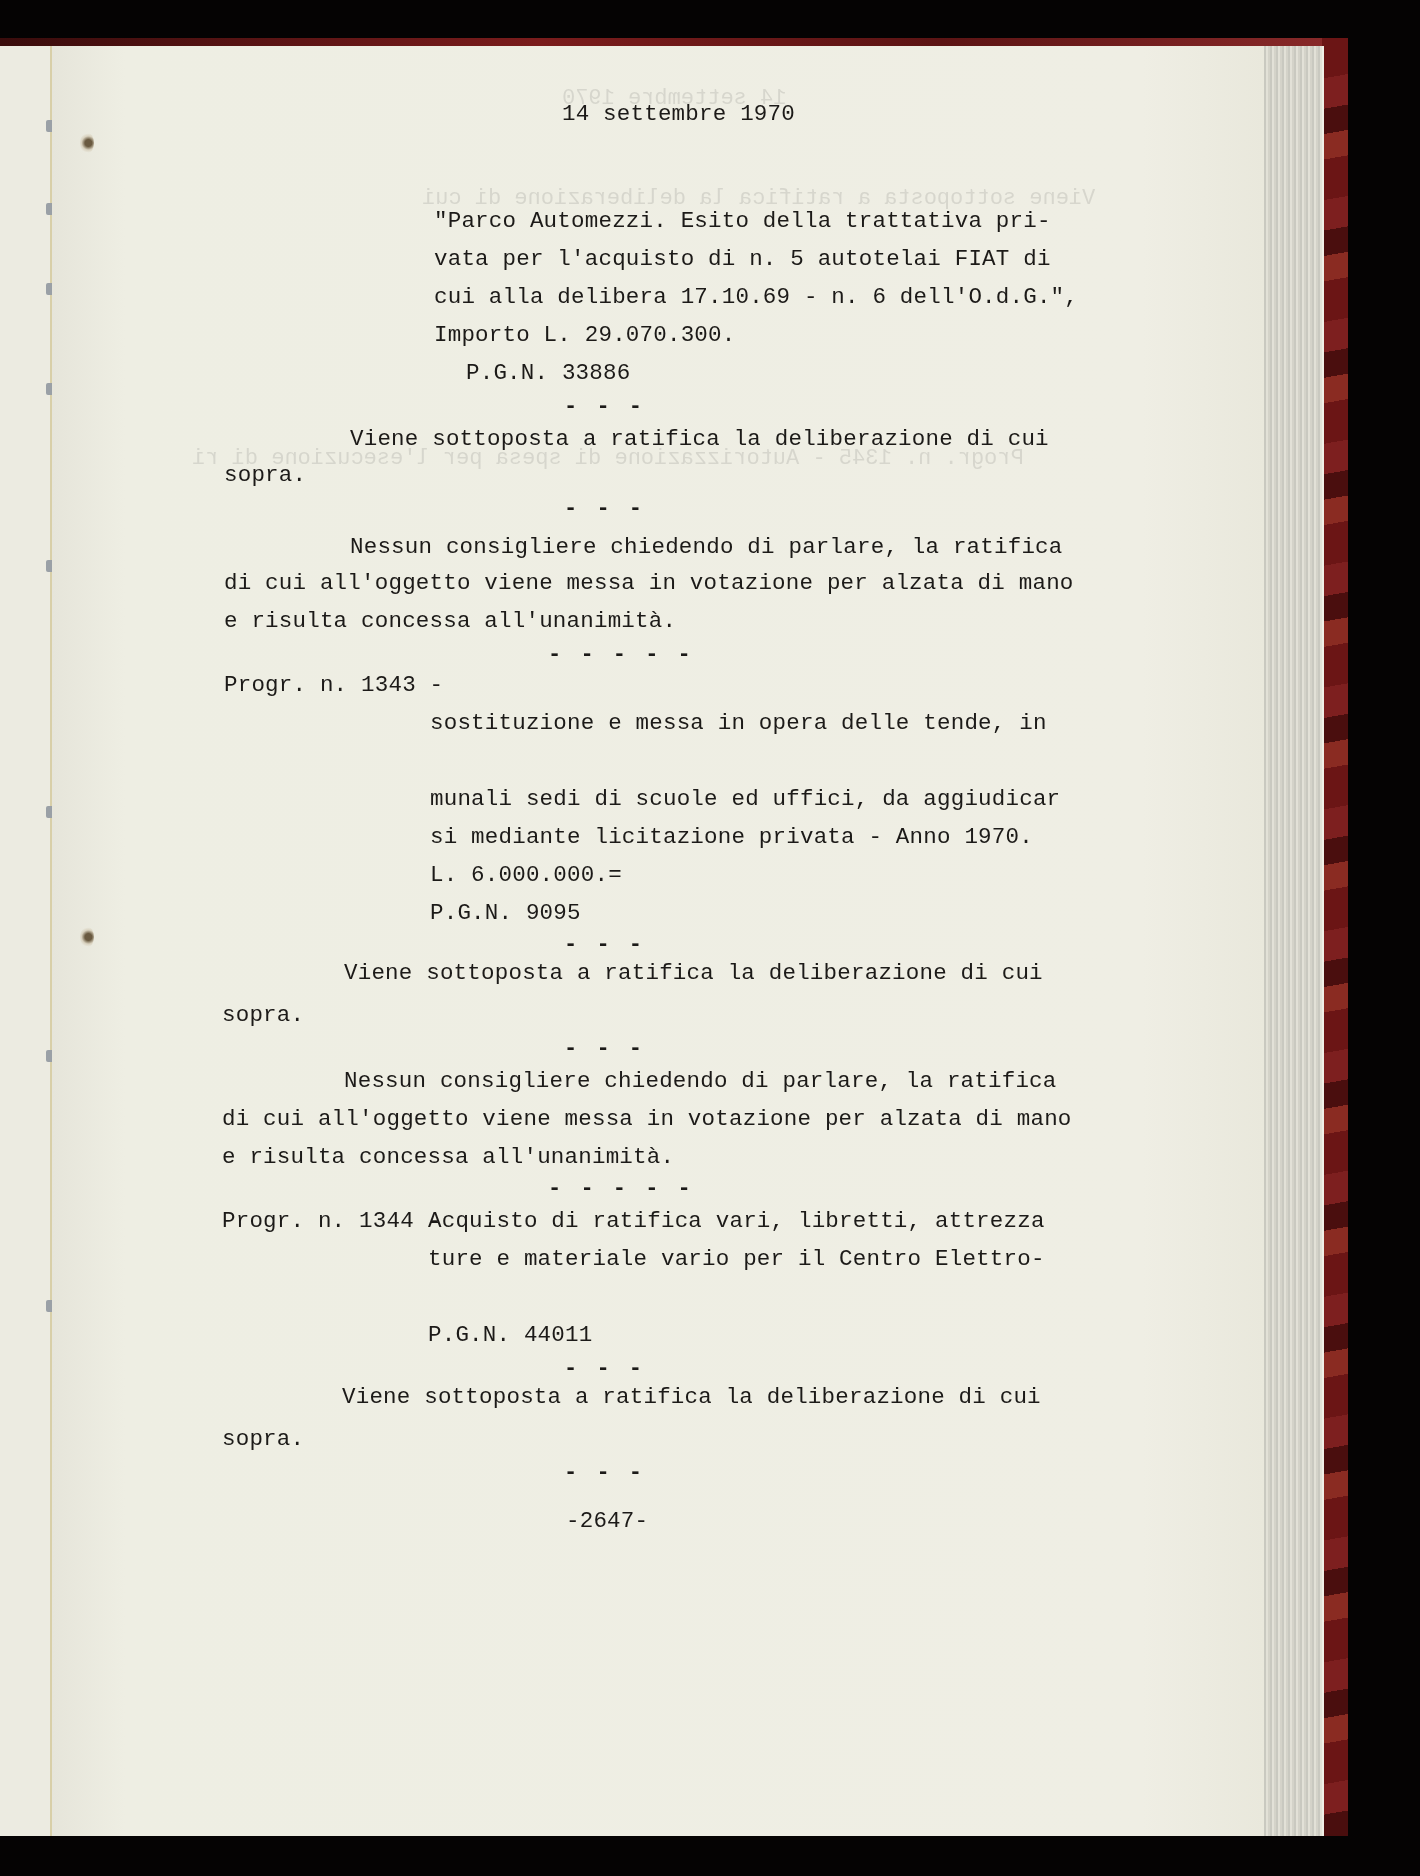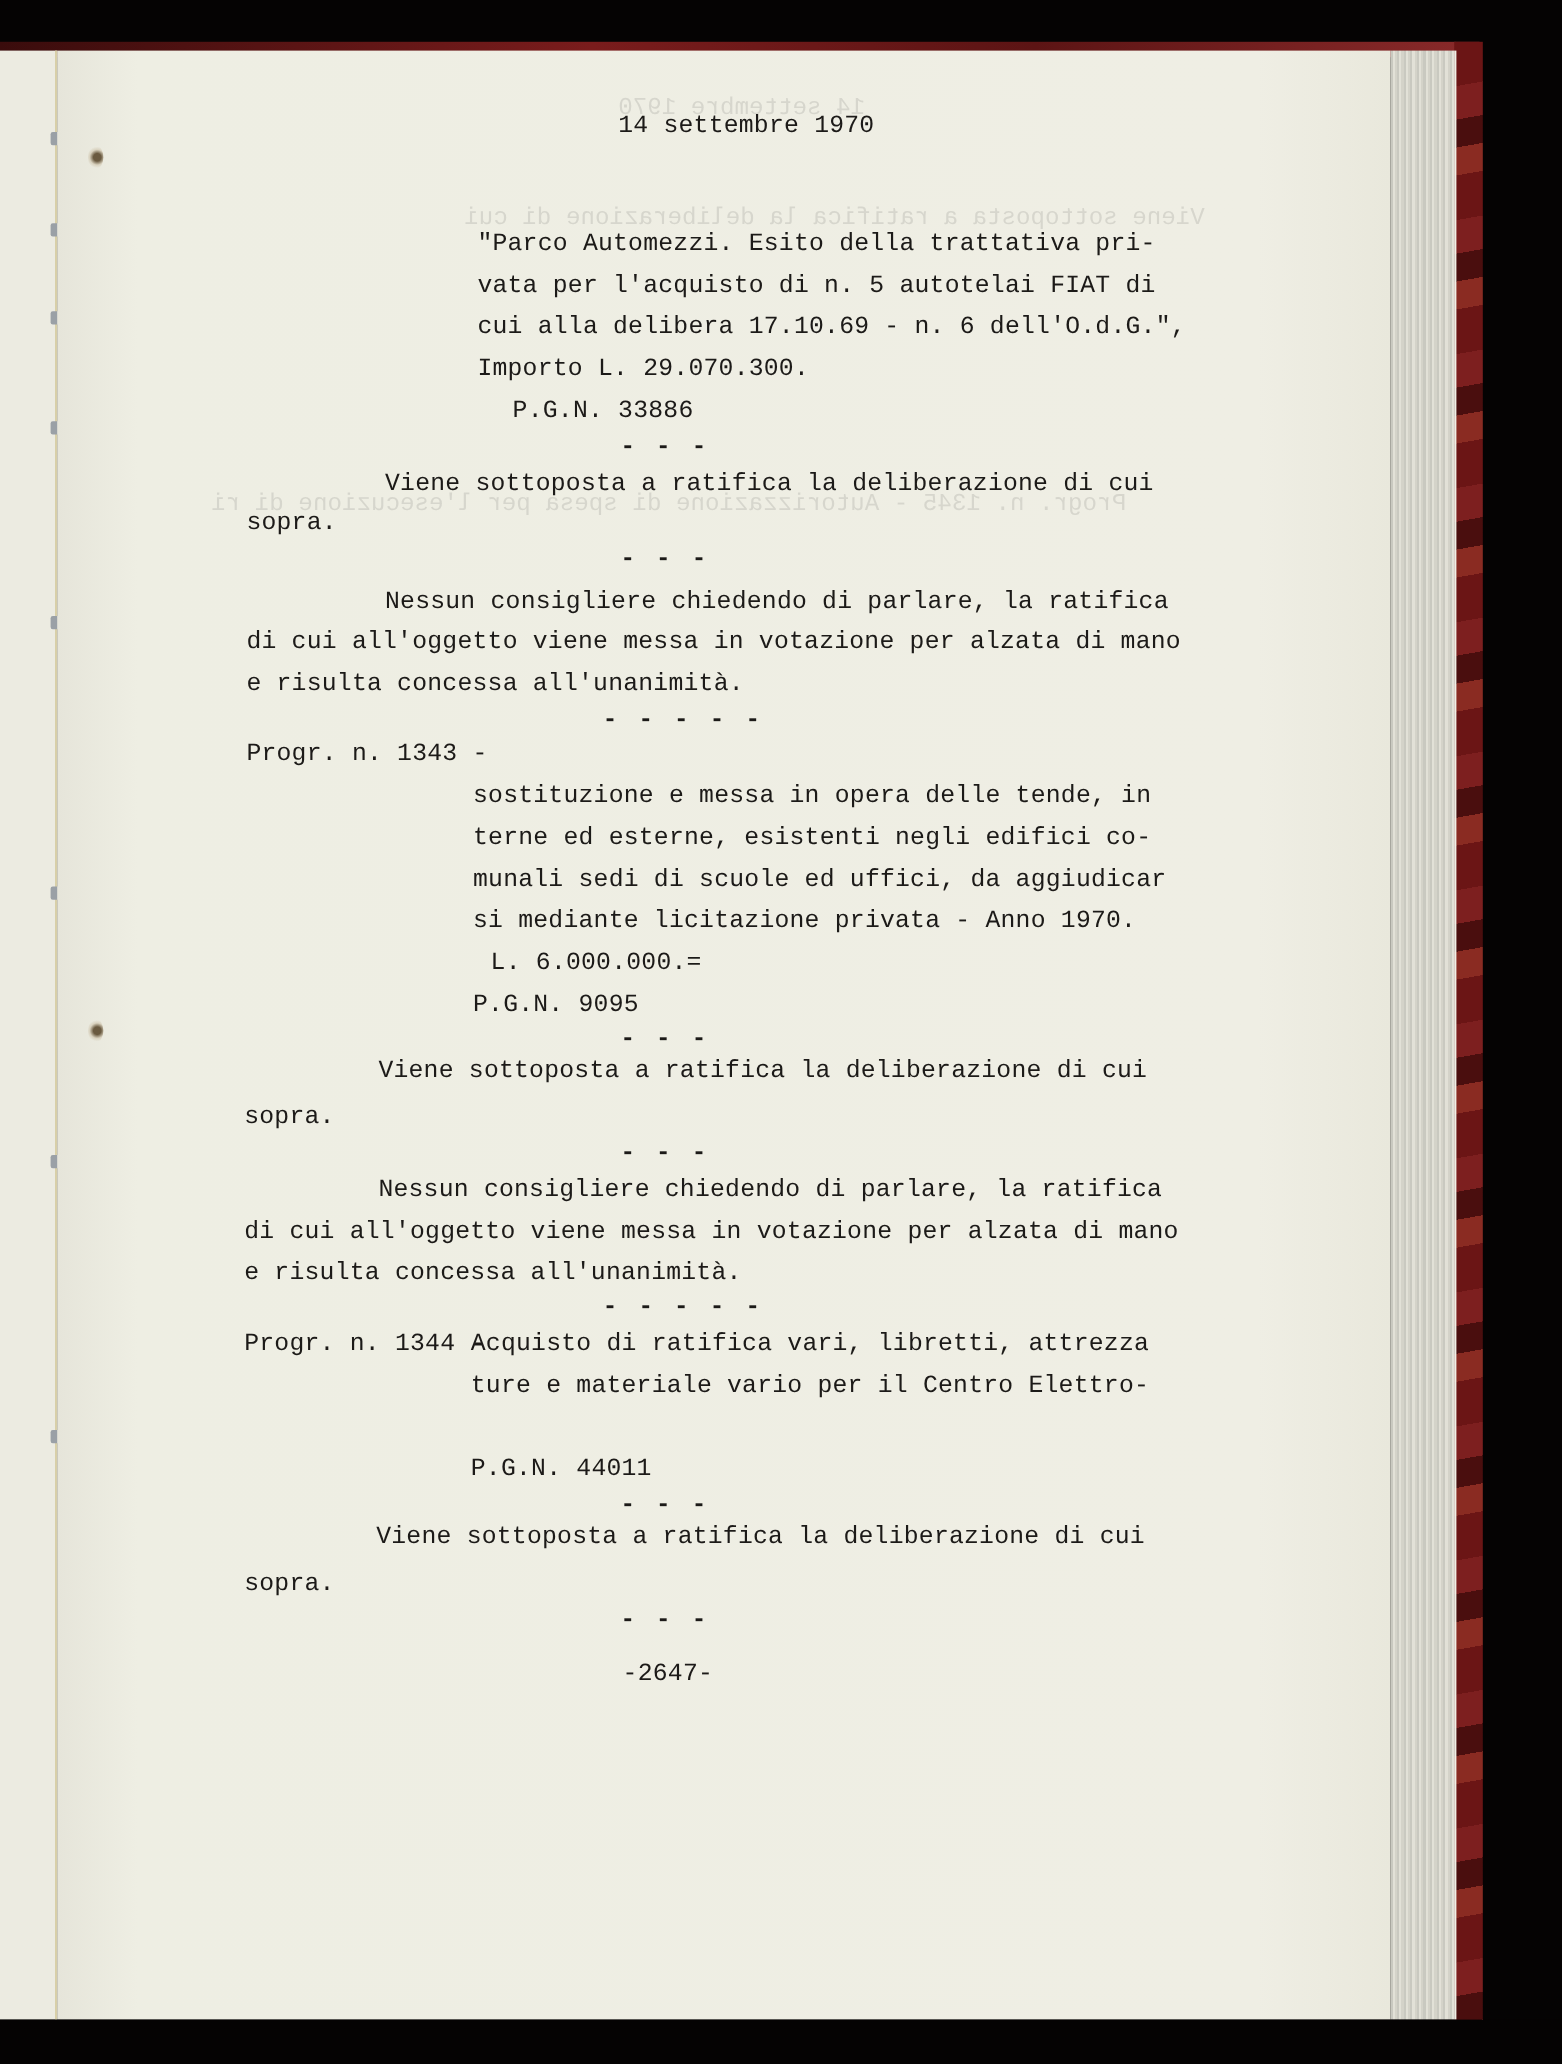--- a/index.html
+++ b/index.html
@@ -90,24 +90,23 @@
   <div class="sep" style="left:512px; top:450px;">- - -</div>
 
   <div class="line" style="left:298px; top:488px;">Nessun consigliere chiedendo di parlare, la ratifica</div>
   <div class="line" style="left:172px; top:524px;">di cui all'oggetto viene messa in votazione per alzata di mano</div>
   <div class="line" style="left:172px; top:562px;">e risulta concessa all'unanimità.</div>
 
   <div class="sep" style="left:496px; top:596px;">- - - - -</div>
 
   <div class="line" style="left:172px; top:626px;">Progr. n. 1343 -</div>
   <div class="line" style="left:378px; top:664px;">sostituzione e messa in opera delle tende, in</div>
-  <div class="line" style="left:378px; top:702px;">terne ed esterne, esistenti negli edifici co-</div>
   <div class="line" style="left:378px; top:740px;">munali sedi di scuole ed uffici, da aggiudicar</div>
   <div class="line" style="left:378px; top:778px;">si mediante licitazione privata - Anno 1970.</div>
-  <div class="line" style="left:394px; top:816px;text-align:center;">L. 6.000.000.=</div>
+  <div class="line" style="left:378px; top:816px;text-align:center;">L. 6.000.000.=</div>
   <div class="line" style="left:378px; top:854px;">P.G.N. 9095</div>
 
   <div class="sep" style="left:512px; top:886px;">- - -</div>
 
   <div class="line" style="left:292px; top:914px;">Viene sottoposta a ratifica la deliberazione di cui</div>
   <div class="line" style="left:170px; top:956px;">sopra.</div>
 
   <div class="sep" style="left:512px; top:990px;">- - -</div>
 
   <div class="line" style="left:292px; top:1022px;">Nessun consigliere chiedendo di parlare, la ratifica</div>

